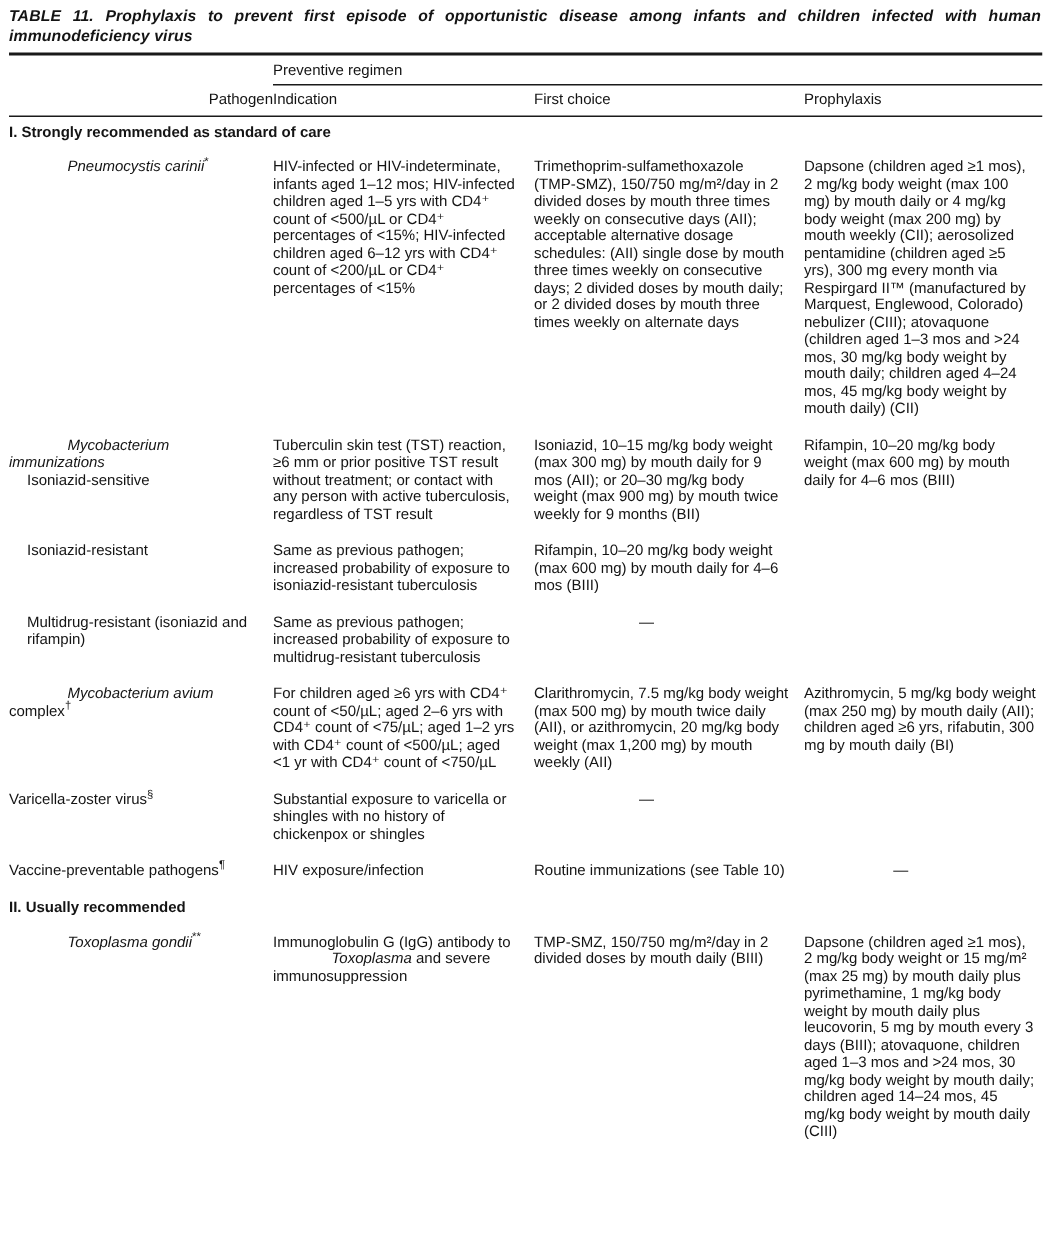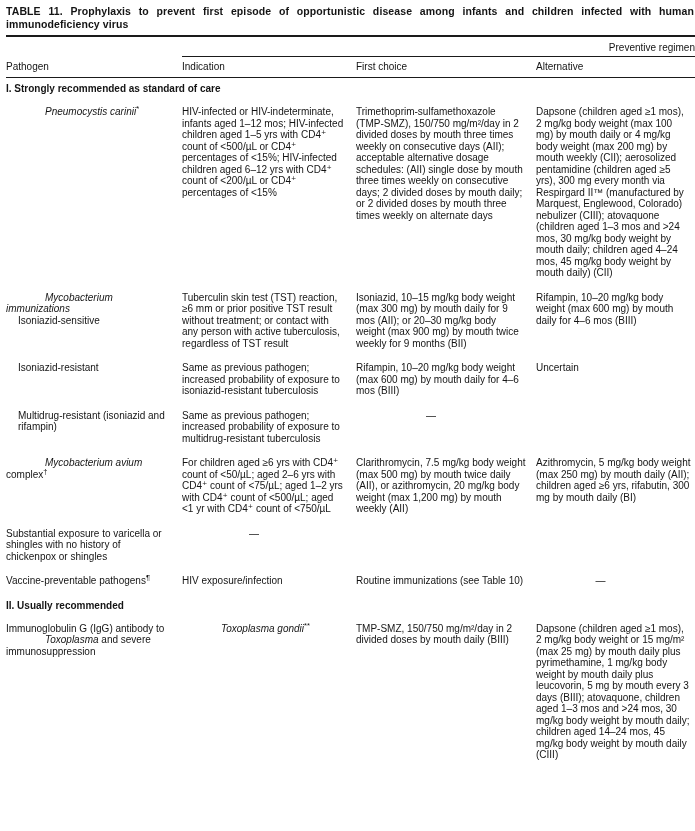--- a/index.html
+++ b/index.html
@@ -6,34 +6,34 @@
   body {
     width:695px; height:831px; overflow:hidden;
     color:#141414;
     font-family:"Liberation Sans","DejaVu Sans",sans-serif;
     -webkit-font-smoothing:antialiased;
   }
   .page { padding:5px 0 0 6px; width:689px; }
 
   .title {
     font-size:10.5px; font-weight:bold; line-height:13px;
-    text-align:justify; letter-spacing:0.1px; padding-right:1px;
+    text-align:justify; letter-spacing:0.1px; padding-right:1px;font-style:italic;
   }
   .rule-thick { border-top:2.5px solid #1a1a1a; margin-top:4px; }
 
   .group-row { display:grid; grid-template-columns:176px 1fr; }
   .group-head {
-    text-align:right; font-size:10px; line-height:11px;
+    text-align:left; font-size:10px; line-height:11px;
     padding:5px 0 3px; border-bottom:1px solid #1a1a1a;
   }
   .col-row {
     display:grid; grid-template-columns:176px 174px 180px 159px;
     border-bottom:1.5px solid #1a1a1a;
   }
-  .col-head { font-size:10px; line-height:11px; padding:4px 0 5px; }
+  .col-head { font-size:10px; line-height:11px; padding:4px 0 5px;text-align:right; }
   .col-head.center { text-align:left; }
 
   .section-label { font-weight:bold; font-size:10px; line-height:11px; margin:5px 0 12px; }
   .section-label:not(:first-child) { margin-top:0; }
 
   .row {
     display:grid; grid-template-columns:176px 174px 180px 159px;
     margin-bottom:13px;
   }
   .cell { font-size:10px; line-height:11.5px; padding-right:10px; }
@@ -52,21 +52,21 @@
 
   <div class="group-row">
     <div></div>
     <div class="group-head">Preventive regimen</div>
   </div>
 
   <div class="col-row">
     <div class="col-head">Pathogen</div>
     <div class="col-head center">Indication</div>
     <div class="col-head center">First choice</div>
-    <div class="col-head center">Alternative</div>
+    <div class="col-head center">Prophylaxis</div>
   </div>
 
   <div>
       <div class="section-label">I. Strongly recommended as standard of care</div>
       <div class="row">
         <div class="cell pathogen">
           <div><span class="it">Pneumocystis carinii</span><sup>*</sup></div>
         </div>
         <div class="cell">HIV-infected or HIV-indeterminate, infants aged 1–12 mos; HIV-infected children aged 1–5 yrs with CD4⁺ count of &lt;500/µL or CD4⁺ percentages of &lt;15%; HIV-infected children aged 6–12 yrs with CD4⁺ count of &lt;200/µL or CD4⁺ percentages of &lt;15%</div>
         <div class="cell">Trimethoprim-sulfamethoxazole (TMP-SMZ), 150/750 mg/m²/day in 2 divided doses by mouth three times weekly on consecutive days (AII); acceptable alternative dosage schedules: (AII) single dose by mouth three times weekly on consecutive days; 2 divided doses by mouth daily; or 2 divided doses by mouth three times weekly on alternate days</div>
@@ -80,52 +80,54 @@
         <div class="cell">Tuberculin skin test (TST) reaction, ≥6 mm or prior positive TST result without treatment; or contact with any person with active tuberculosis, regardless of TST result</div>
         <div class="cell">Isoniazid, 10–15 mg/kg body weight (max 300 mg) by mouth daily for 9 mos (AII); or 20–30 mg/kg body weight (max 900 mg) by mouth twice weekly for 9 months (BII)</div>
         <div class="cell">Rifampin, 10–20 mg/kg body weight (max 600 mg) by mouth daily for 4–6 mos (BIII)</div>
       </div>
       <div class="row">
         <div class="cell pathogen">
           <div class="sub">Isoniazid-resistant</div>
         </div>
         <div class="cell">Same as previous pathogen; increased probability of exposure to isoniazid-resistant tuberculosis</div>
         <div class="cell">Rifampin, 10–20 mg/kg body weight (max 600 mg) by mouth daily for 4–6 mos (BIII)</div>
-        <div class="cell">Uncertain</div>
       </div>
       <div class="row">
         <div class="cell pathogen">
           <div class="sub">Multidrug-resistant (isoniazid and rifampin)</div>
         </div>
         <div class="cell">Same as previous pathogen; increased probability of exposure to multidrug-resistant tuberculosis</div>
         <div class="cell dash">—</div>
       </div>
       <div class="row">
         <div class="cell pathogen">
           <div><span class="it">Mycobacterium avium</span><span> complex</span><sup>†</sup></div>
         </div>
         <div class="cell">For children aged ≥6 yrs with CD4⁺ count of &lt;50/µL; aged 2–6 yrs with CD4⁺ count of &lt;75/µL; aged 1–2 yrs with CD4⁺ count of &lt;500/µL; aged &lt;1 yr with CD4⁺ count of &lt;750/µL</div>
         <div class="cell">Clarithromycin, 7.5 mg/kg body weight (max 500 mg) by mouth twice daily (AII), or azithromycin, 20 mg/kg body weight (max 1,200 mg) by mouth weekly (AII)</div>
         <div class="cell">Azithromycin, 5 mg/kg body weight (max 250 mg) by mouth daily (AII); children aged ≥6 yrs, rifabutin, 300 mg by mouth daily (BI)</div>
       </div>
       <div class="row">
+        <div class="cell pathogen">
+          <div><span>Varicella-zoster virus</span><sup>§</sup></div>
+        </div>
         <div class="cell">Substantial exposure to varicella or shingles with no history of chickenpox or shingles</div>
         <div class="cell dash">—</div>
       </div>
       <div class="row">
         <div class="cell pathogen">
           <div><span>Vaccine-preventable pathogens</span><sup>¶</sup></div>
         </div>
         <div class="cell">HIV exposure/infection</div>
         <div class="cell">Routine immunizations (see Table 10)</div>
         <div class="cell dash">—</div>
       </div>
       <div class="section-label">II. Usually recommended</div>
       <div class="row">
-        <div class="cell"><span>Immunoglobulin G (IgG) antibody to </span><span class="it">Toxoplasma</span><span> and severe immunosuppression</span></div>
         <div class="cell pathogen">
           <div><span class="it">Toxoplasma gondii</span><sup>**</sup></div>
         </div>
+        <div class="cell"><span>Immunoglobulin G (IgG) antibody to </span><span class="it">Toxoplasma</span><span> and severe immunosuppression</span></div>
         <div class="cell">TMP-SMZ, 150/750 mg/m²/day in 2 divided doses by mouth daily (BIII)</div>
         <div class="cell">Dapsone (children aged ≥1 mos), 2 mg/kg body weight or 15 mg/m² (max 25 mg) by mouth daily plus pyrimethamine, 1 mg/kg body weight by mouth daily plus leucovorin, 5 mg by mouth every 3 days (BIII); atovaquone, children aged 1–3 mos and &gt;24 mos, 30 mg/kg body weight by mouth daily; children aged 14–24 mos, 45 mg/kg body weight by mouth daily (CIII)</div>
       </div>
     </div>
 </div>
 
 </body></html>

